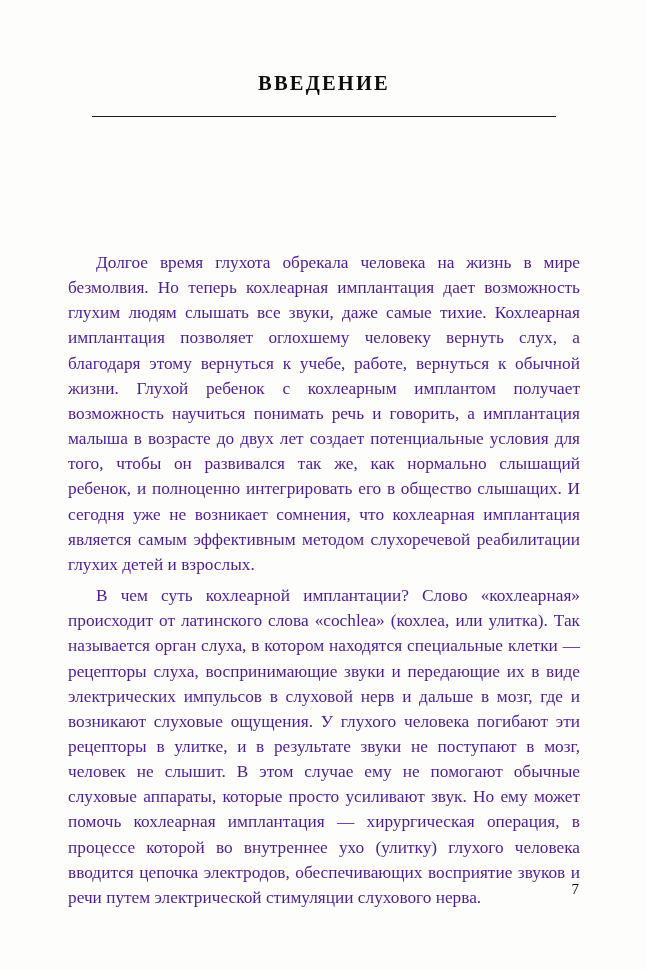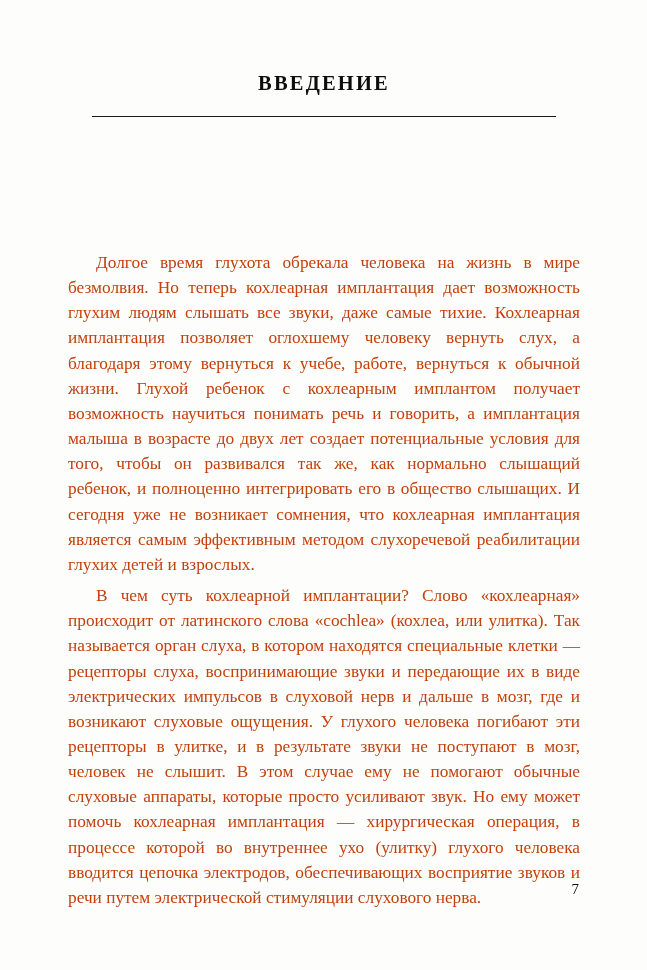--- a/index.html
+++ b/index.html
@@ -41,21 +41,21 @@
     margin: 21px auto 0 auto;
     border: none;
     border-top: 1.3px solid #1a1a1a;
   }
   .body-text {
     margin-top: 133px;
     font-size: 17.3px;
     line-height: 1.455;
     text-align: justify;
     text-justify: inter-word;
-    color: #c2410c;
+    color: #4c1d95;
     hyphens: manual;
   }
   .body-text p {
     margin: 0;
     text-indent: 28px;
   }
   .body-text p + p {
     margin-top: 6px;
   }
   .page-number {

